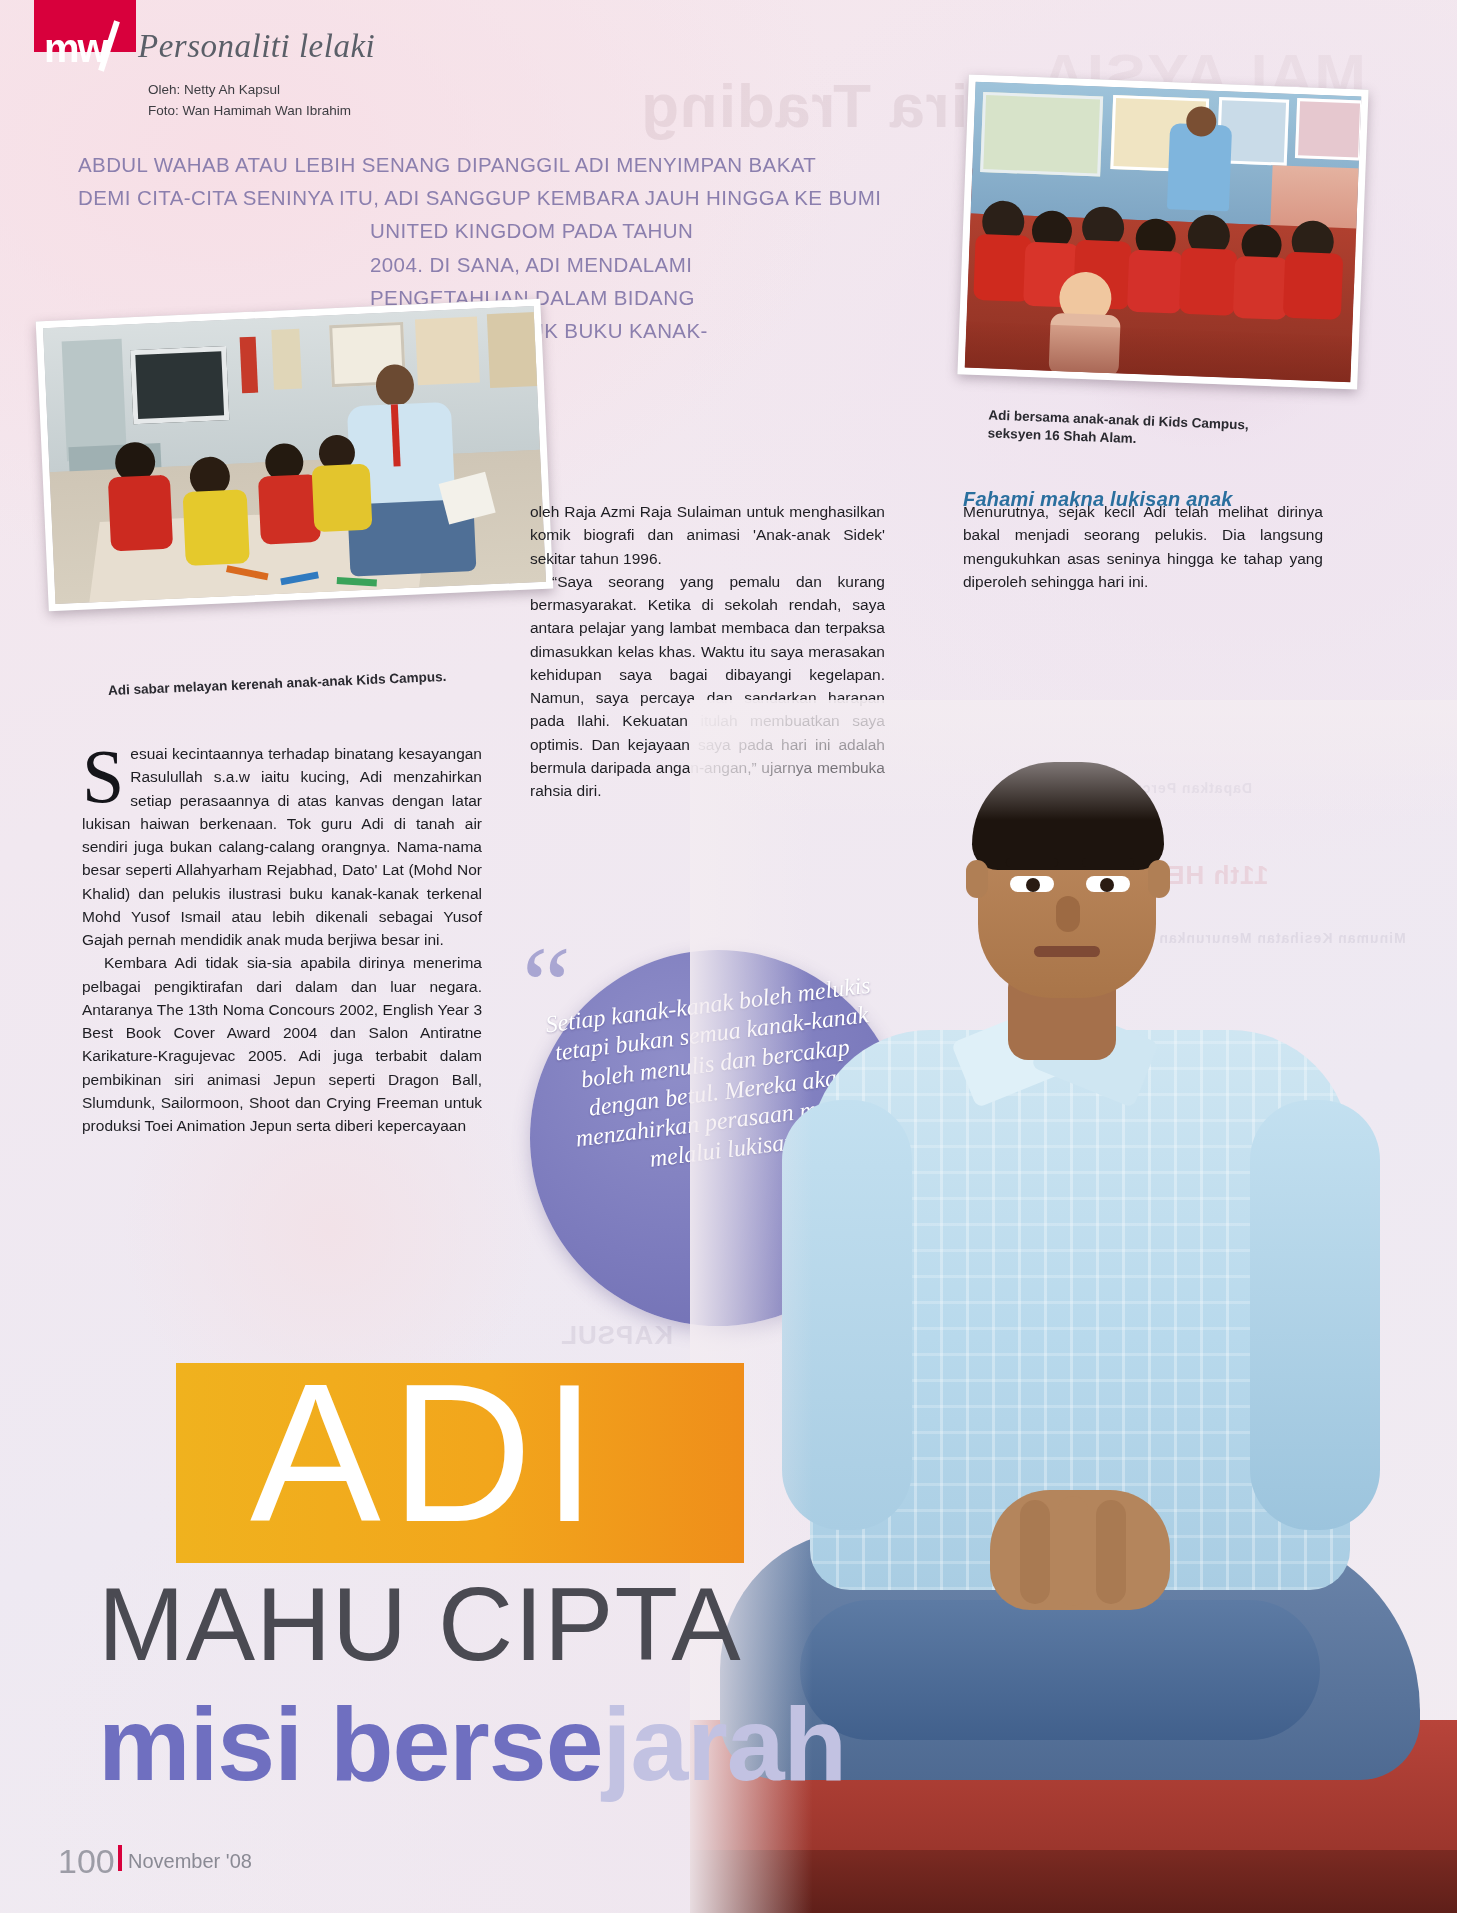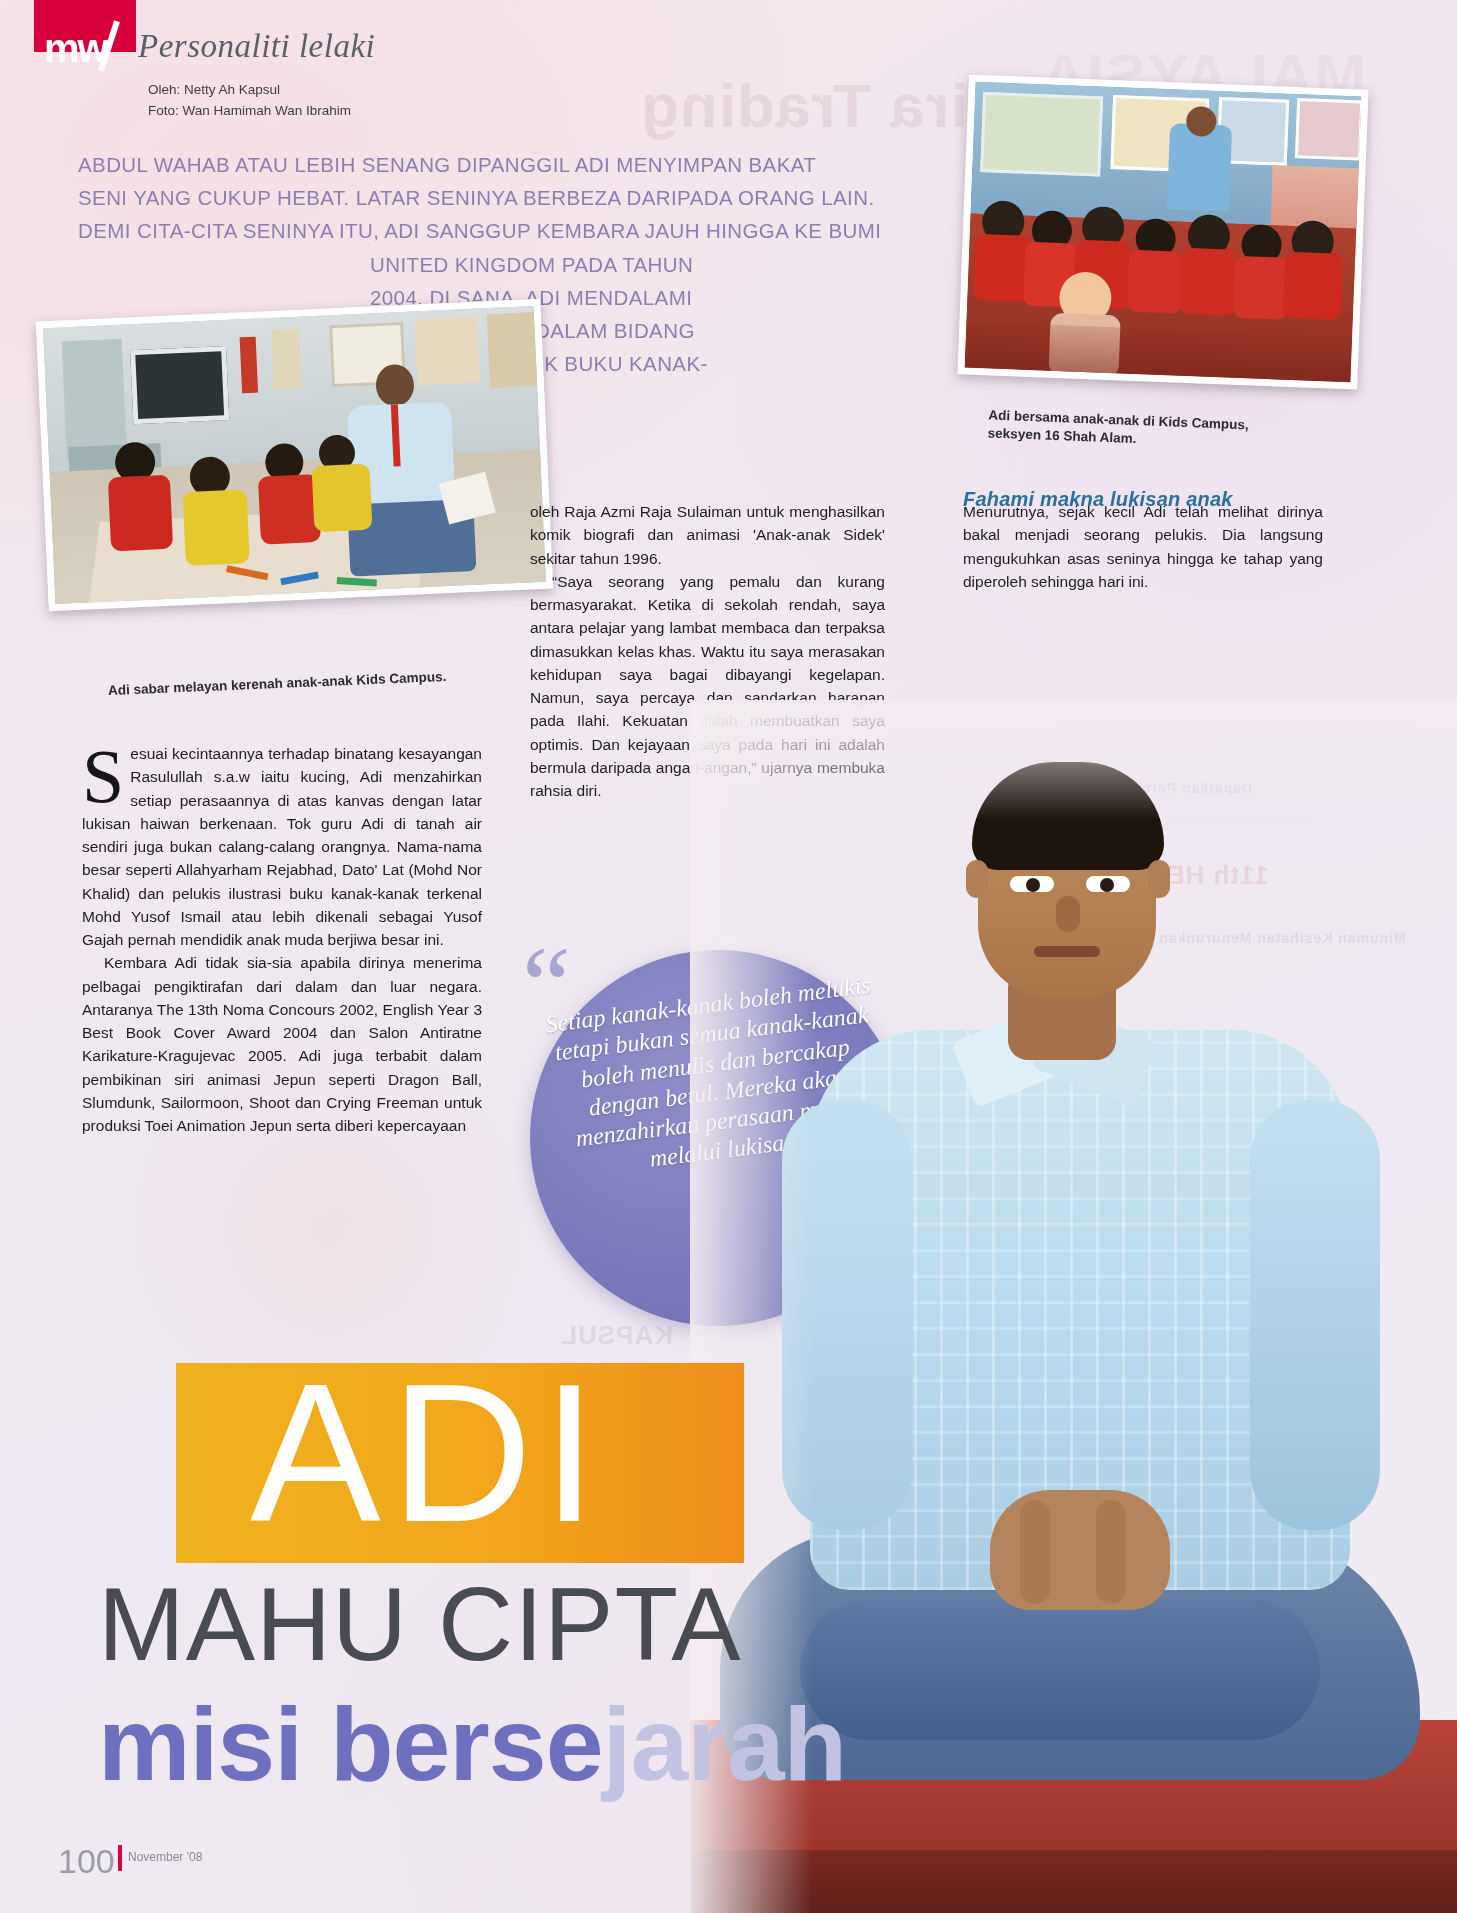--- a/index.html
+++ b/index.html
@@ -205,21 +205,21 @@
   .folio-num {
     position:absolute; left:58px; top:1842px;
     font-size:34px; color:#9c9ca6;
   }
   .folio-bar {
     position:absolute; left:118px; top:1845px; width:4px; height:26px;
     background:#d8003c;
   }
   .folio-date {
     position:absolute; left:128px; top:1850px;
-    font-size:12px; color:#8a8a94;
+    font-size:20px; color:#8a8a94;
   }
 
   
   .man { position:absolute; left:690px; top:700px; width:767px; height:1213px; }
   .m-part { position:absolute; }
 </style>
 </head>
 <body>
 
 <div class="page">
@@ -242,21 +242,20 @@
   <div class="mw-text">mw</div>
   <div class="mw-slash"></div>
   <div class="kicker">Personaliti lelaki</div>
   <div class="byline">
     <div>Oleh: Netty Ah Kapsul</div>
     <div>Foto: Wan Hamimah Wan Ibrahim</div>
   </div>
 
   <div class="standfirst">
     <span class="ln ind1">ABDUL WAHAB ATAU LEBIH SENANG DIPANGGIL ADI MENYIMPAN BAKAT</span>
-    <span class="ln ind1">SENI YANG CUKUP HEBAT. LATAR SENINYA BERBEZA DARIPADA ORANG LAIN.</span>
     <span class="ln ind1">DEMI CITA-CITA SENINYA ITU, ADI SANGGUP KEMBARA JAUH HINGGA KE BUMI</span>
     <span class="ln ind2">UNITED KINGDOM PADA TAHUN</span>
     <span class="ln ind2">2004. DI SANA, ADI MENDALAMI</span>
     <span class="ln ind3">PENGETAHUAN DALAM BIDANG</span>
     <span class="ln ind3">ILUSTRASI UNTUK BUKU KANAK-</span>
     <span class="ln ind3">KANAK.</span>
   </div>
 
   <div class="photo photo-2">
     <div class="inner p2bg">

